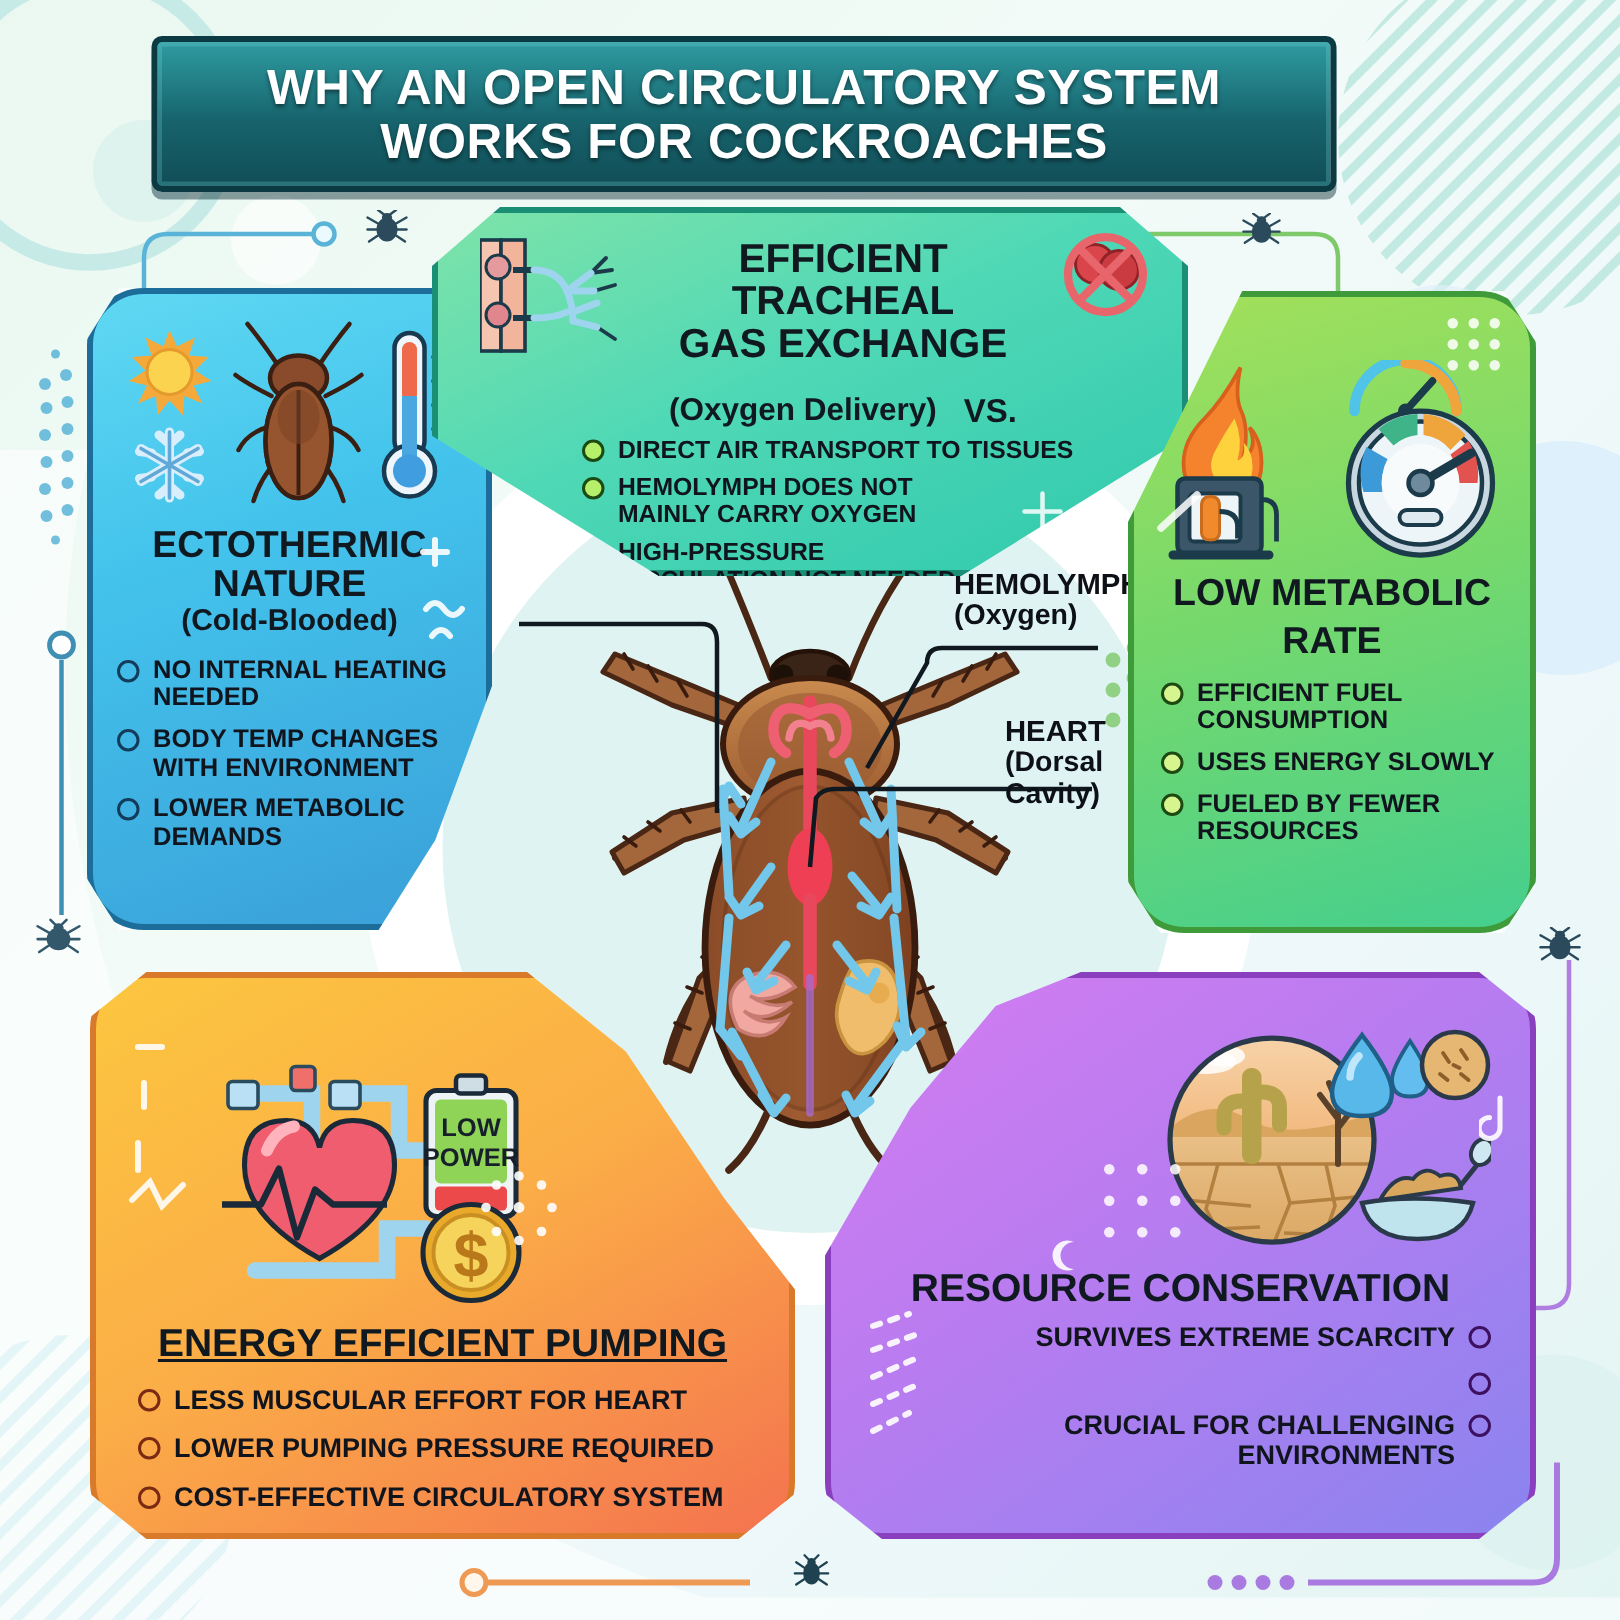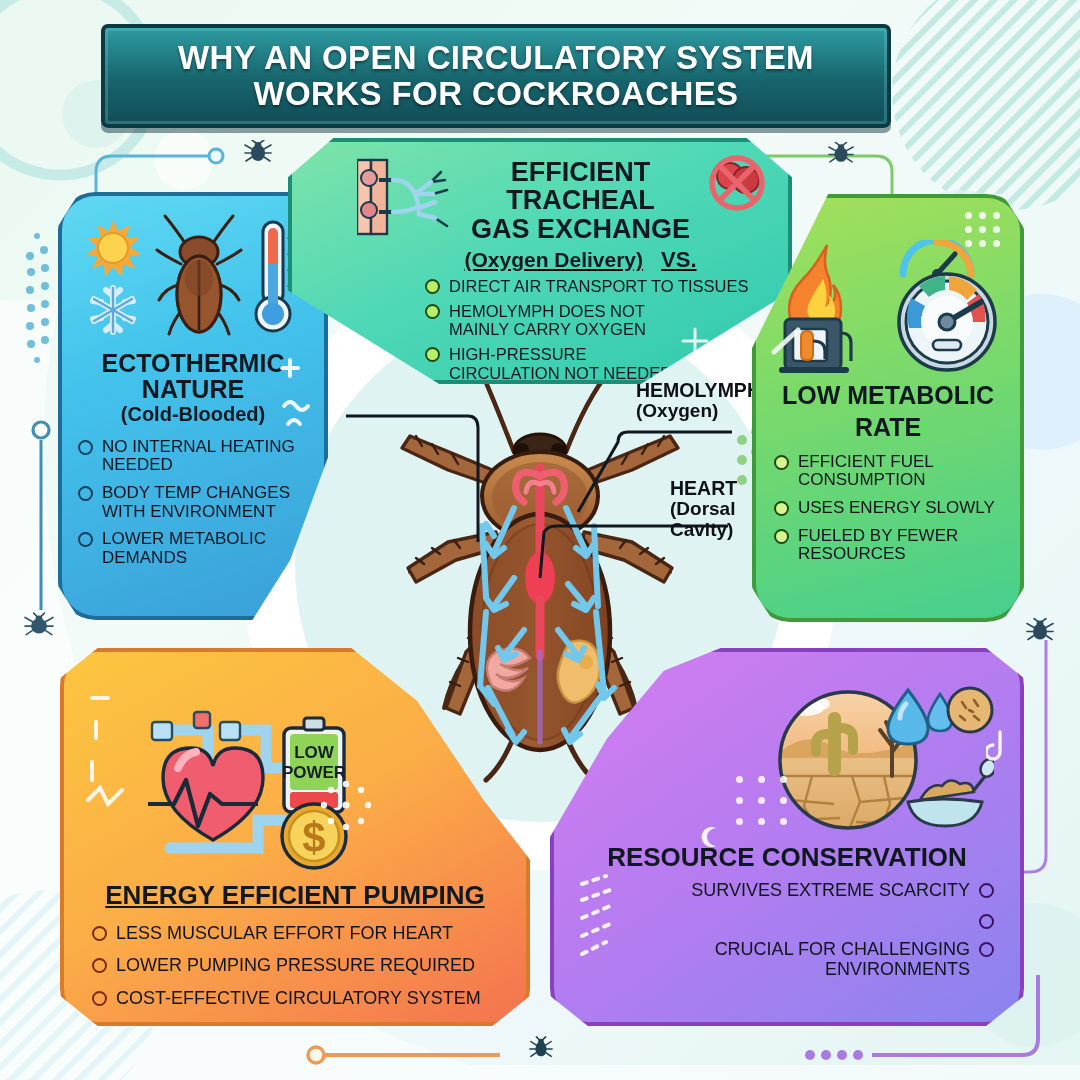--- a/index.html
+++ b/index.html
@@ -50,21 +50,21 @@
   .panel-title{
     font-weight:bold; text-transform:uppercase; color:#101820;
     line-height:1.05; text-align:center;
   }
   .panel-sub{
     font-weight:bold; color:#101820; text-align:center; font-size:21px;
   }
   ul.bul{ list-style:none; }
   ul.bul li{
     display:flex; gap:9px; align-items:flex-start;
-    font-weight:normal; color:#10141c; text-transform:uppercase;
+    font-weight:bold; color:#10141c; text-transform:uppercase;
     line-height:1.1; margin-bottom:9px;
   }
   .dot{
     flex:0 0 auto; width:15px; height:15px; border-radius:50%;
     border:2.6px solid #123; margin-top:2px;
   }
 
   
   #p-ecto{ left:58px; top:192px; width:270px; height:428px; }
   #p-ecto .panel-inner{
@@ -81,21 +81,20 @@
   #p-ecto .dot{ border-color:#123c5a; }
 
   
   #p-trach{ left:288px; top:138px; width:504px; height:246px; }
   #p-trach .panel-inner{
     background:linear-gradient(155deg,#7ee3a9 0%,#4fd8b6 45%,#30c9ad 100%);
     border:4px solid #1a8f76;
     border-radius:34px;
     box-shadow:0 0 0 6px rgba(255,255,255,.82);
     clip-path: polygon(9% 0%, 91% 0%, 100% 16%, 100% 62%, 70% 100%, 30% 100%, 0% 62%, 0% 16%);
-    padding-left: 37px;
   }
   #p-trach .panel-title{ font-size:27px; text-align:center; }
   #p-trach ul.bul{ margin:4px 0 0 96px; }
   #p-trach ul.bul li{ font-size:16.5px; margin-bottom:7px; }
   #p-trach .dot{ background:#b6f06a; border-color:#1d4a12; }
 
   
   #p-metab{ left:752px; top:194px; width:272px; height:428px; }
   #p-metab .panel-inner{
     background:linear-gradient(165deg,#a3e05a 0%,#78d96b 45%,#45cf8e 100%);
@@ -436,21 +435,21 @@
           <path d="M36 54 Q50 54 58 50"></path>
           <path d="M58 36 L74 24"></path>
             <path d="M58 36 L76 36"></path>
           <path d="M62 50 L78 44"></path>
             <path d="M62 56 L78 60"></path>
         </g>
       </svg>
       <div style="flex:1;">
         <div class="panel-title">EFFICIENT TRACHEAL</div>
         <div class="panel-title">GAS EXCHANGE</div>
-        <div style="display:flex;align-items:center;justify-content:center;gap:18px;margin-top:4px;text-decoration:underline;">
+        <div style="display:flex;align-items:center;justify-content:center;gap:18px;margin-top:18px;">
           <span class="panel-sub">(Oxygen Delivery)</span>
           <span class="panel-sub" style="font-size:22px;">VS.</span>
         </div>
       </div>
       <svg width="62" height="62" viewBox="0 0 62 62" style="margin-top:-4px;">
         <circle cx="22" cy="22" r="13" fill="#d9454a" stroke="#8f2226" stroke-width="2"></circle>
         <circle cx="38" cy="26" r="13" fill="#c93b40" stroke="#8f2226" stroke-width="2"></circle>
         <circle cx="29" cy="29" r="25" fill="none" stroke="#e8666b" stroke-width="5.5"></circle>
         <path d="M12 12 L46 46" stroke="#e8666b" stroke-width="5.5" stroke-linecap="round"></path>
         <path d="M46 12 L12 46" stroke="#e8666b" stroke-width="5.5" stroke-linecap="round"></path>

